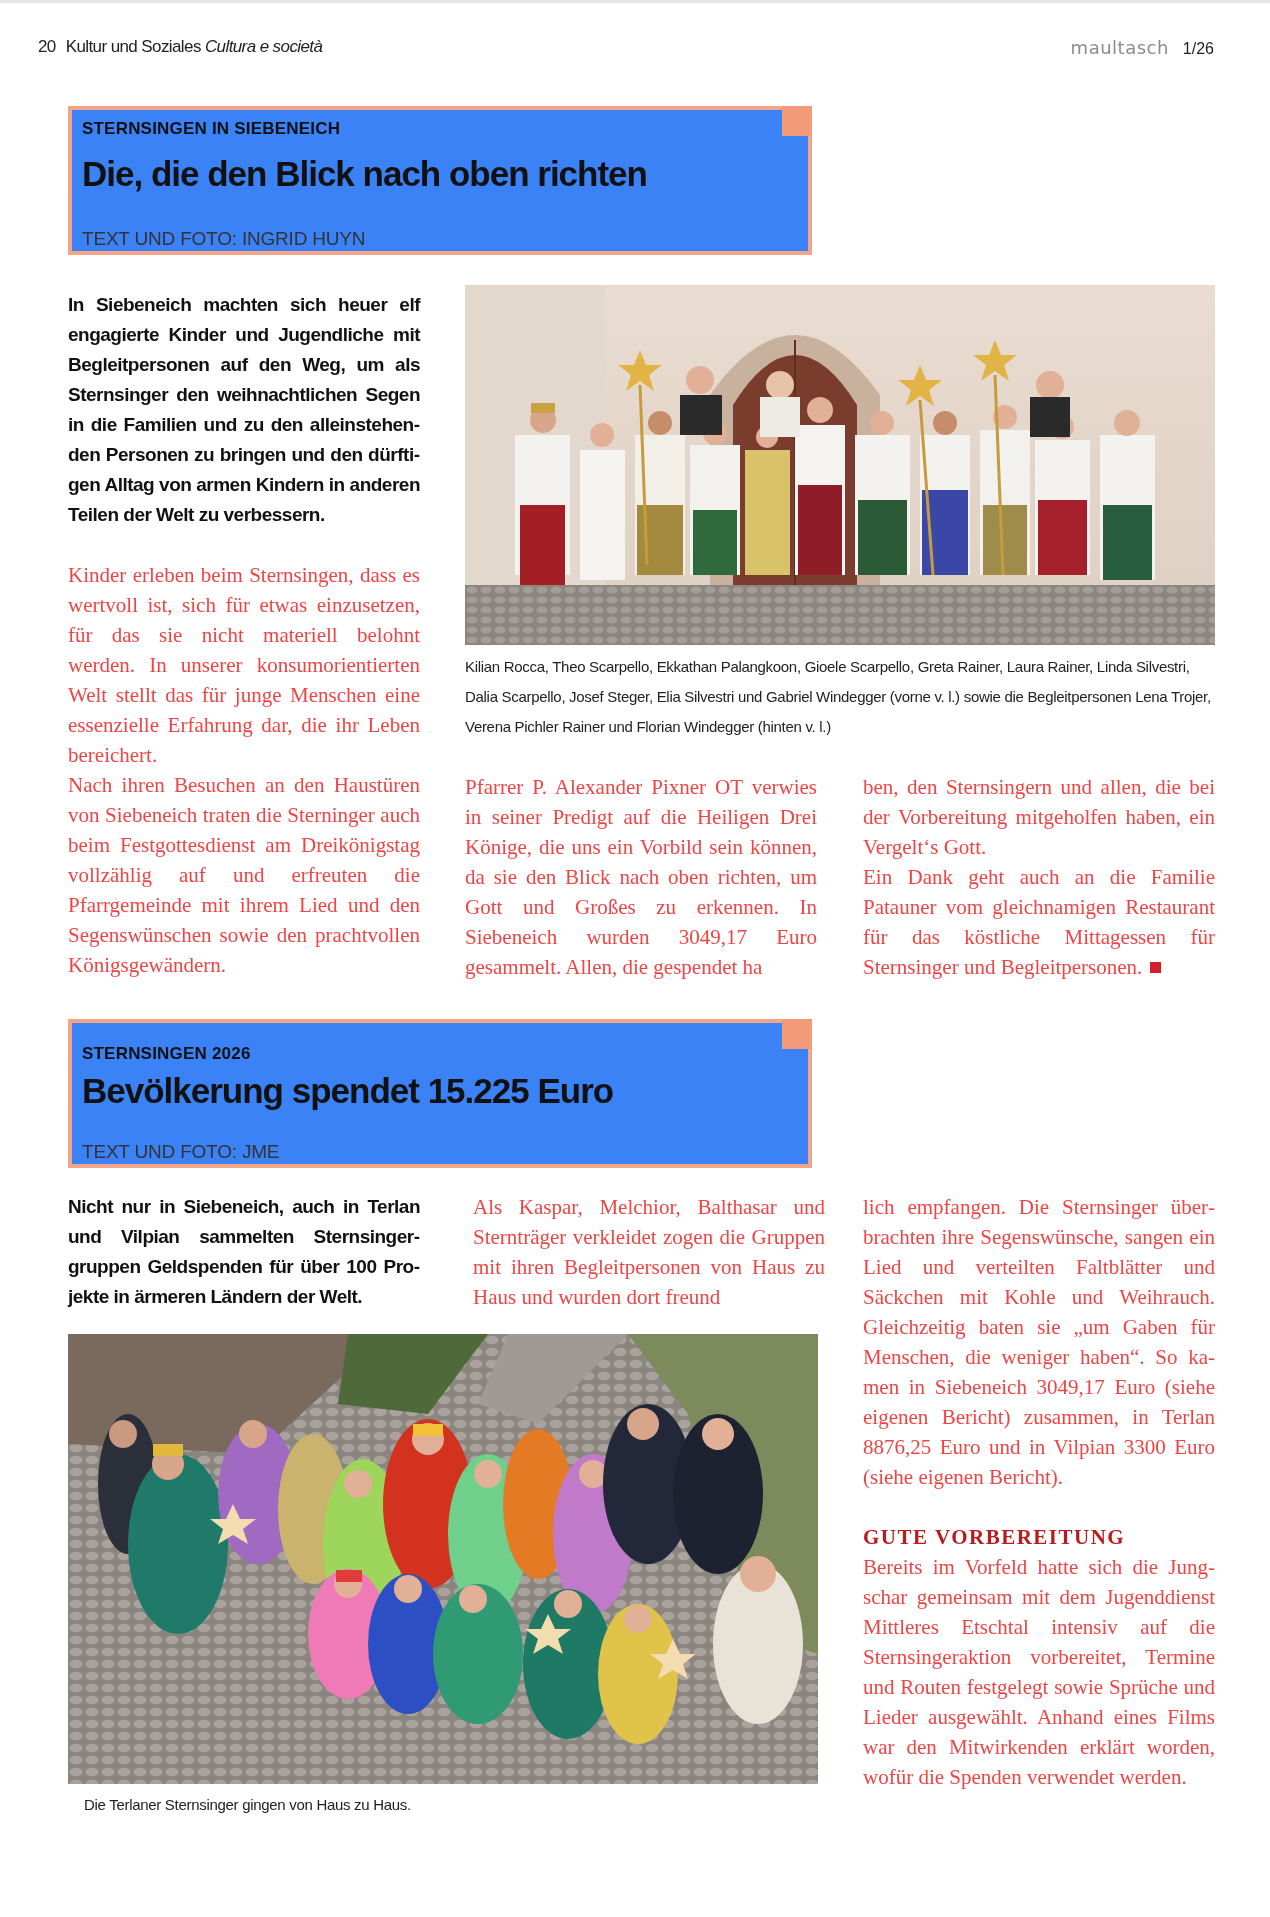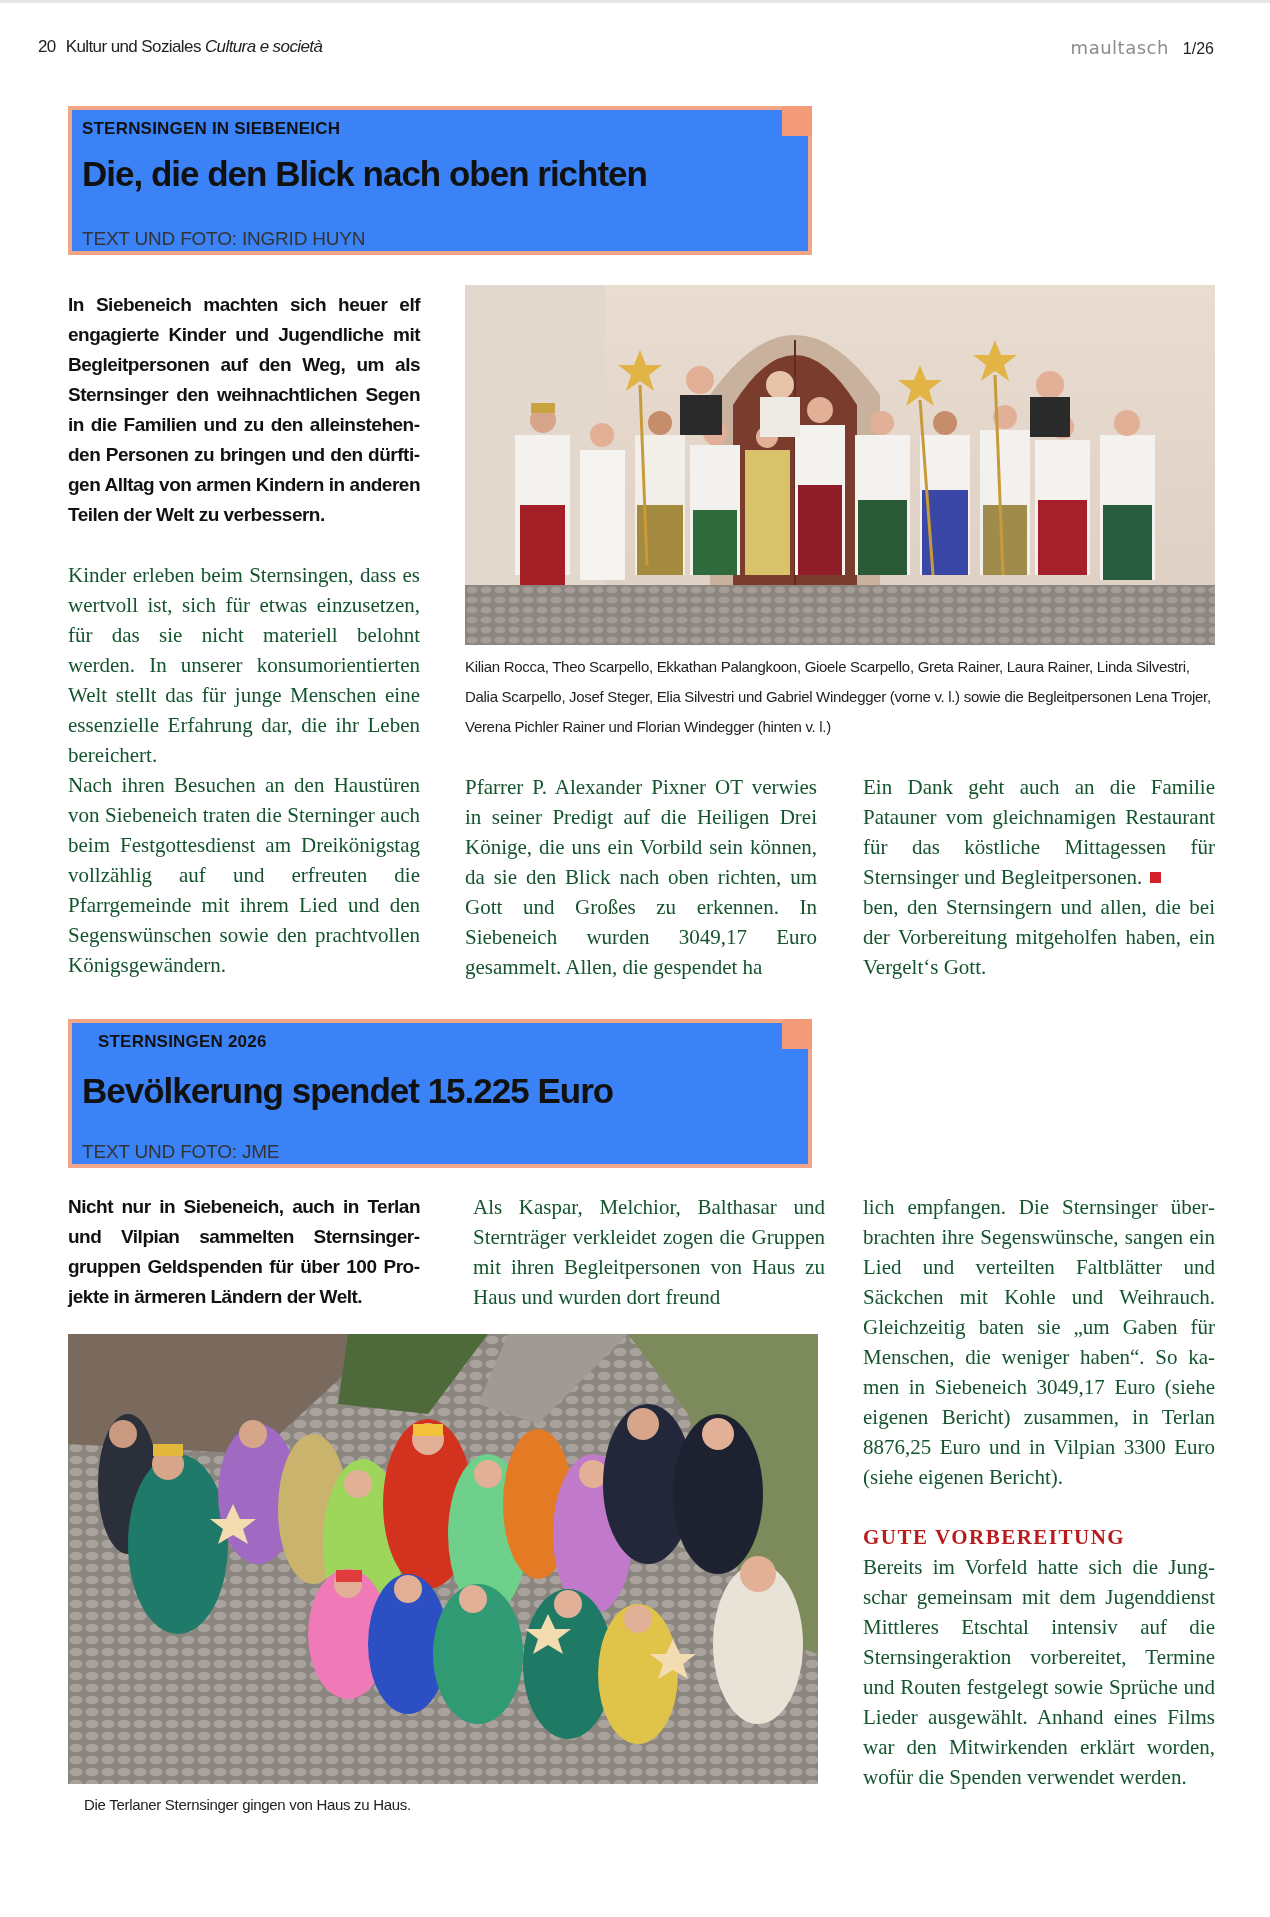--- a/index.html
+++ b/index.html
@@ -18,21 +18,21 @@
     
     .headbox { position: absolute; left: 68px; width: 744px; border: 4px solid #f2a587; background: #3b82f6; box-sizing: border-box; }
     .headbox .corner { position: absolute; right: -4px; top: -4px; width: 30px; height: 30px; background: #f39b78; }
     .kicker { position: absolute; left: 10px; font-family: "Liberation Sans", sans-serif; font-weight: bold; font-size: 17px; letter-spacing: 0.2px; color: #111; }
     .title { position: absolute; left: 10px; font-family: "Liberation Sans", sans-serif; font-weight: bold; font-size: 35px; letter-spacing: -1px; color: #111; white-space: nowrap; }
     .byline { position: absolute; left: 10px; font-family: "Liberation Sans", sans-serif; font-size: 19px; letter-spacing: -0.2px; color: #333; }
 
     
     .col { position: absolute; }
     .lead { font-family: "Liberation Sans", sans-serif; font-weight: bold; font-size: 19px; line-height: 30px; letter-spacing: -0.5px; text-align: justify; color: #111; hyphens: manual; }
-    .body { font-family: "Liberation Serif", serif; font-size: 21px; line-height: 30px; text-align: justify; color: #14532d; hyphens: manual; margin: 0; }
+    .body { font-family: "Liberation Serif", serif; font-size: 21px; line-height: 30px; text-align: justify; color: #ef4444; hyphens: manual; margin: 0; }
     .body p { margin: 0; }
     .caption { font-family: "Liberation Sans", sans-serif; font-size: 15px; line-height: 30px; color: #222; letter-spacing: -0.3px; }
     .subhead { font-family: "Liberation Serif", serif; font-weight: bold; font-size: 21px; letter-spacing: 1.5px; color: #b91c1c; line-height: 30px; }
     .endmark { display: inline-block; width: 11px; height: 11px; background: #d4202c; margin-left: 8px; vertical-align: 1px; }
 
     
     .photo { position: absolute; overflow: hidden; }
     .photo svg { display: block; }
   </style>
 </head>
@@ -136,29 +136,29 @@
           <line x1="530" y1="90" x2="538" y2="290"></line>
       </g>
     </svg>
   </figure>
 
   <figcaption class="col caption" style="left:465px; top:652px; width:750px;">Kilian Rocca, Theo Scarpello, Ekkathan Palangkoon, Gioele Scarpello, Greta Rainer, Laura Rainer, Lin­da Silvestri, Dalia Scarpello, Josef Steger, Elia Silvestri und Gabriel Windegger (vorne v. l.) sowie die Begleitpersonen Lena Trojer, Verena Pichler Rainer und Florian Windegger (hinten v. l.)</figcaption>
 
   <div class="col body" style="left:465px; top:772px; width:352px;">Pfarrer P. Alexander Pixner OT verwies in seiner Predigt auf die Heiligen Drei Könige, die uns ein Vorbild sein kön­nen, da sie den Blick nach oben rich­ten, um Gott und Großes zu erkennen. In Siebeneich wurden 3049,17 Euro gesammelt. Allen, die gespendet ha­</div>
 
   <div class="col body" style="left:863px; top:772px; width:352px;">
+    <p>ben, den Sternsingern und allen, die bei der Vorbereitung mitgeholfen ha­ben, ein Vergelt‘s Gott.</p>
     <p><span>Ein Dank geht auch an die Familie Patauner vom gleichnamigen Restau­rant für das köstliche Mittagessen für Sternsinger und Begleitpersonen.</span><span class="endmark"></span></p>
-    <p>ben, den Sternsingern und allen, die bei der Vorbereitung mitgeholfen ha­ben, ein Vergelt‘s Gott.</p>
   </div>
 </section>
 
 <section>
   <div class="headbox" style="top:1019px; height:149px;">
     <div class="corner"></div>
-    <div class="kicker" style="top:9px;margin-left:16px;">STERNSINGEN 2026</div>
+    <div class="kicker" style="top:21px;">STERNSINGEN 2026</div>
     <div class="title" style="top:48px;">Bevölkerung spendet 15.225 Euro</div>
     <div class="byline" style="top:118px;">TEXT UND FOTO: JME</div>
   </div>
 
   <div class="col lead" style="left:68px; top:1192px; width:352px;">Nicht nur in Siebeneich, auch in Terlan und Vilpian sammelten Sternsinger­gruppen Geldspenden für über 100 Pro­jekte in ärmeren Ländern der Welt.</div>
 
   <div class="col body" style="left:465px; top:1192px; width:352px;margin-left:8px;">Als Kaspar, Melchior, Balthasar und Sternträger verkleidet zogen die Grup­pen mit ihren Begleitpersonen von Haus zu Haus und wurden dort freund­</div>
 
   <div class="col body" style="left:863px; top:1192px; width:352px;">lich empfangen. Die Sternsinger über­brachten ihre Segenswünsche, sangen ein Lied und verteilten Faltblätter und Säckchen mit Kohle und Weihrauch. Gleichzeitig baten sie „um Gaben für Menschen, die weniger haben“. So ka­men in Siebeneich 3049,17 Euro (sie­he eigenen Bericht) zusammen, in Ter­lan 8876,25 Euro und in Vilpian 3300 Euro (siehe eigenen Bericht).</div>
 

